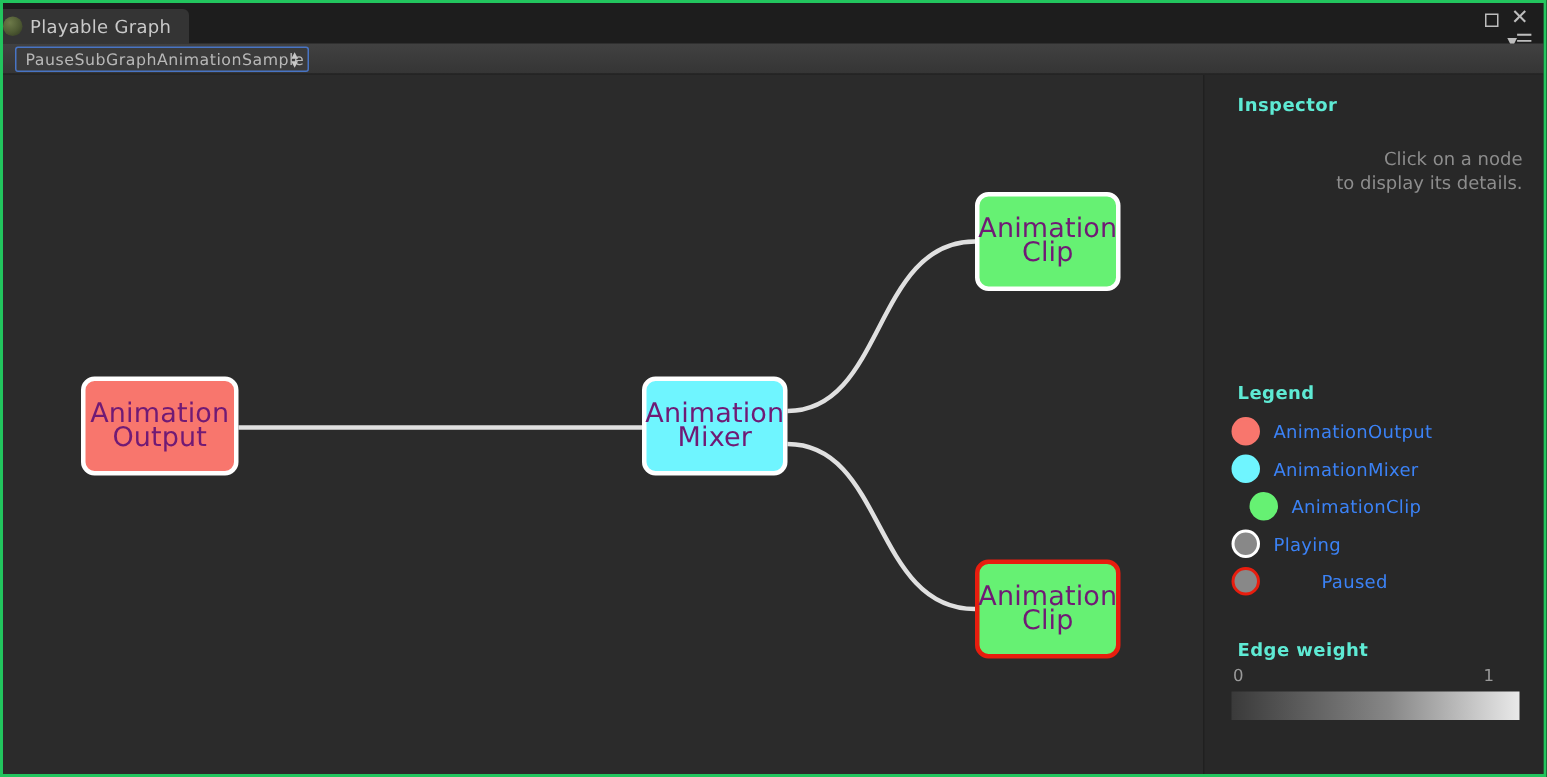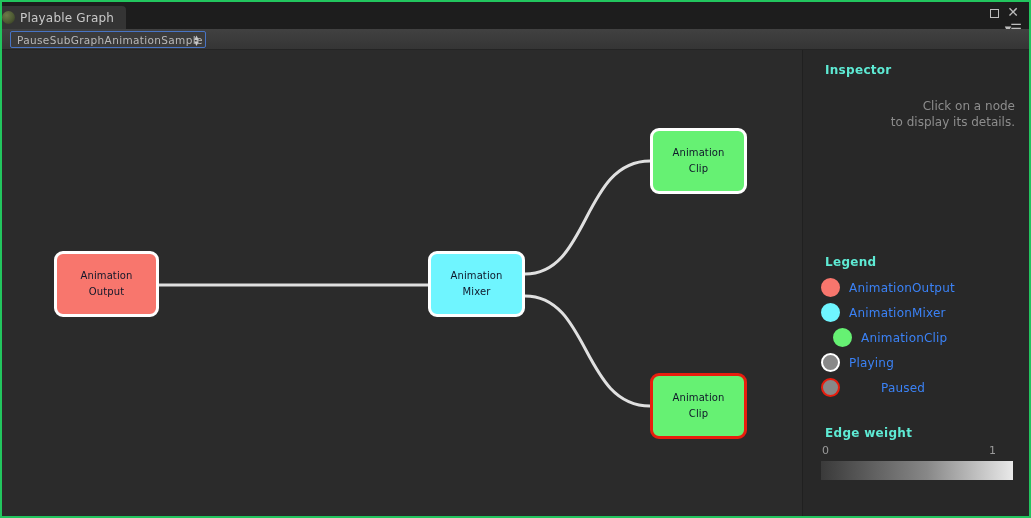--- a/index.html
+++ b/index.html
@@ -111,22 +111,22 @@
   }
   #edges { position: absolute; left: 0; top: 0; }
 
   .node {
     position: absolute;
     border-radius: 9px;
     display: flex;
     align-items: center;
     justify-content: center;
     text-align: center;
-    color: #0f172a;
-    font-size: 10px;
+    color: #701a75;
+    font-size: 18px;
     line-height: 16px;
     letter-spacing: .1px;
     white-space: pre-line;
   }
   .node-playing { border: 3px solid #ffffff; }
   .node-paused  { border: 3px solid #e81d0e; }
 
   
   #sidebar {
     position: absolute;

